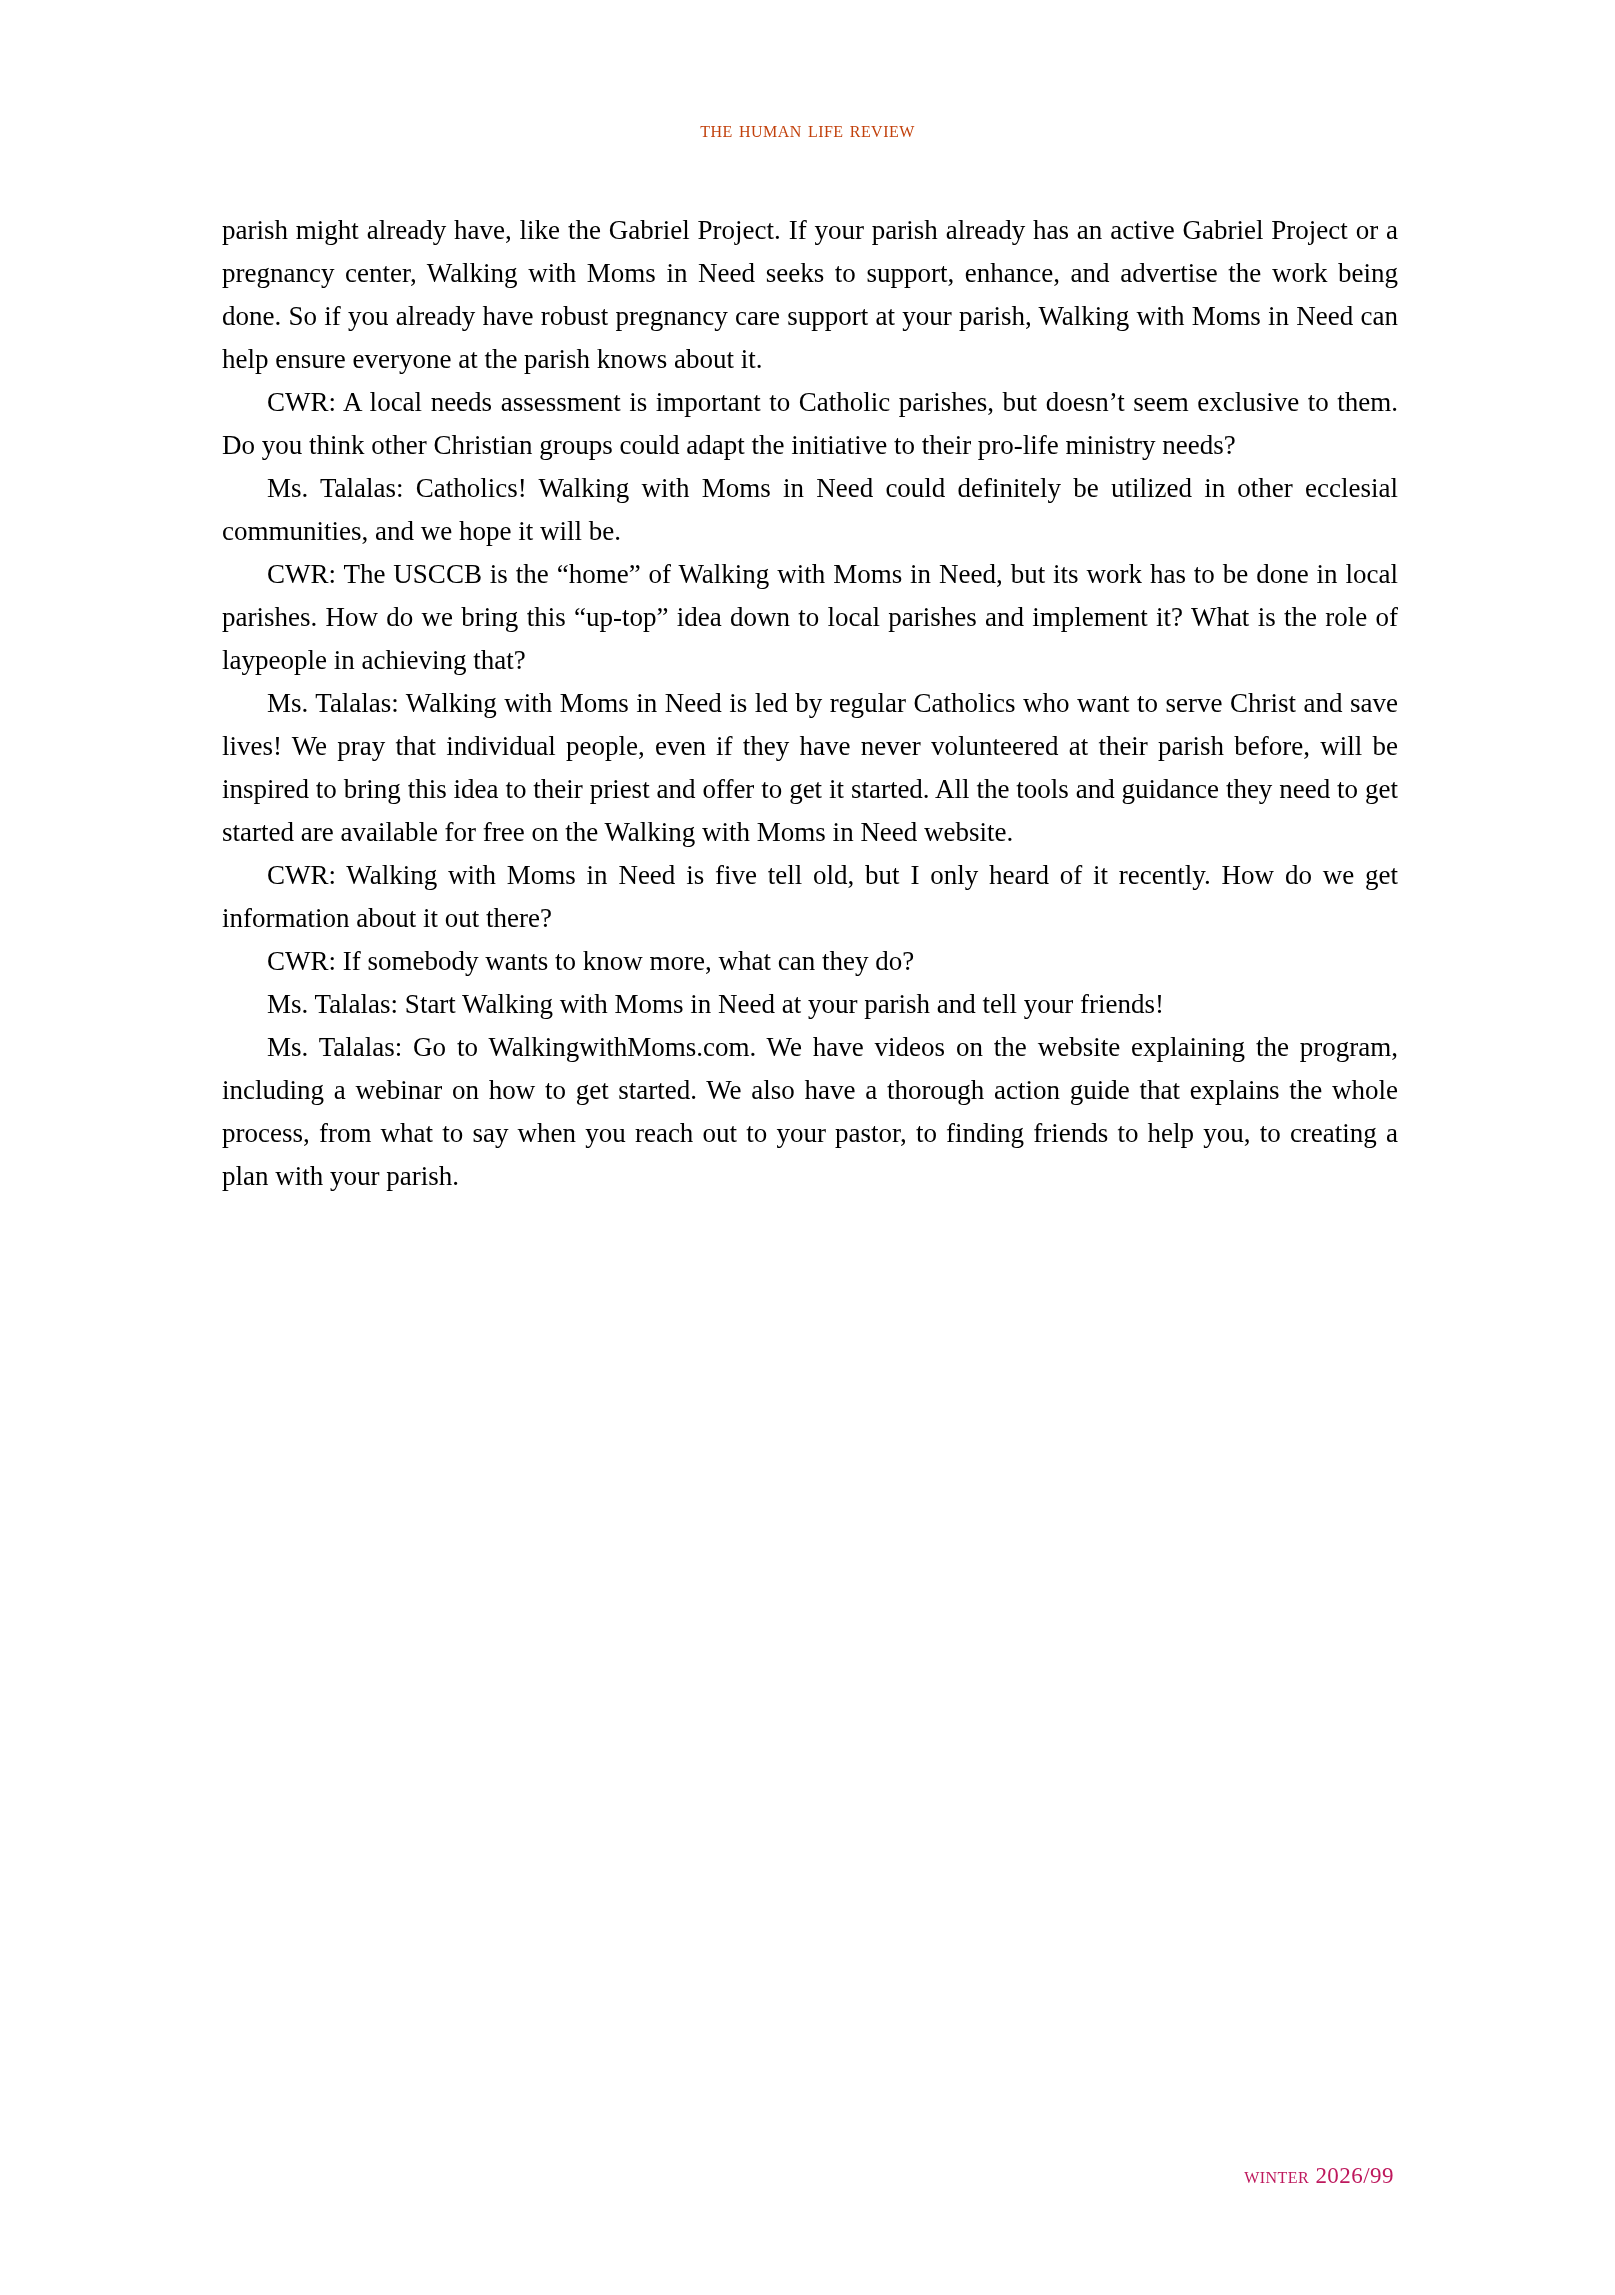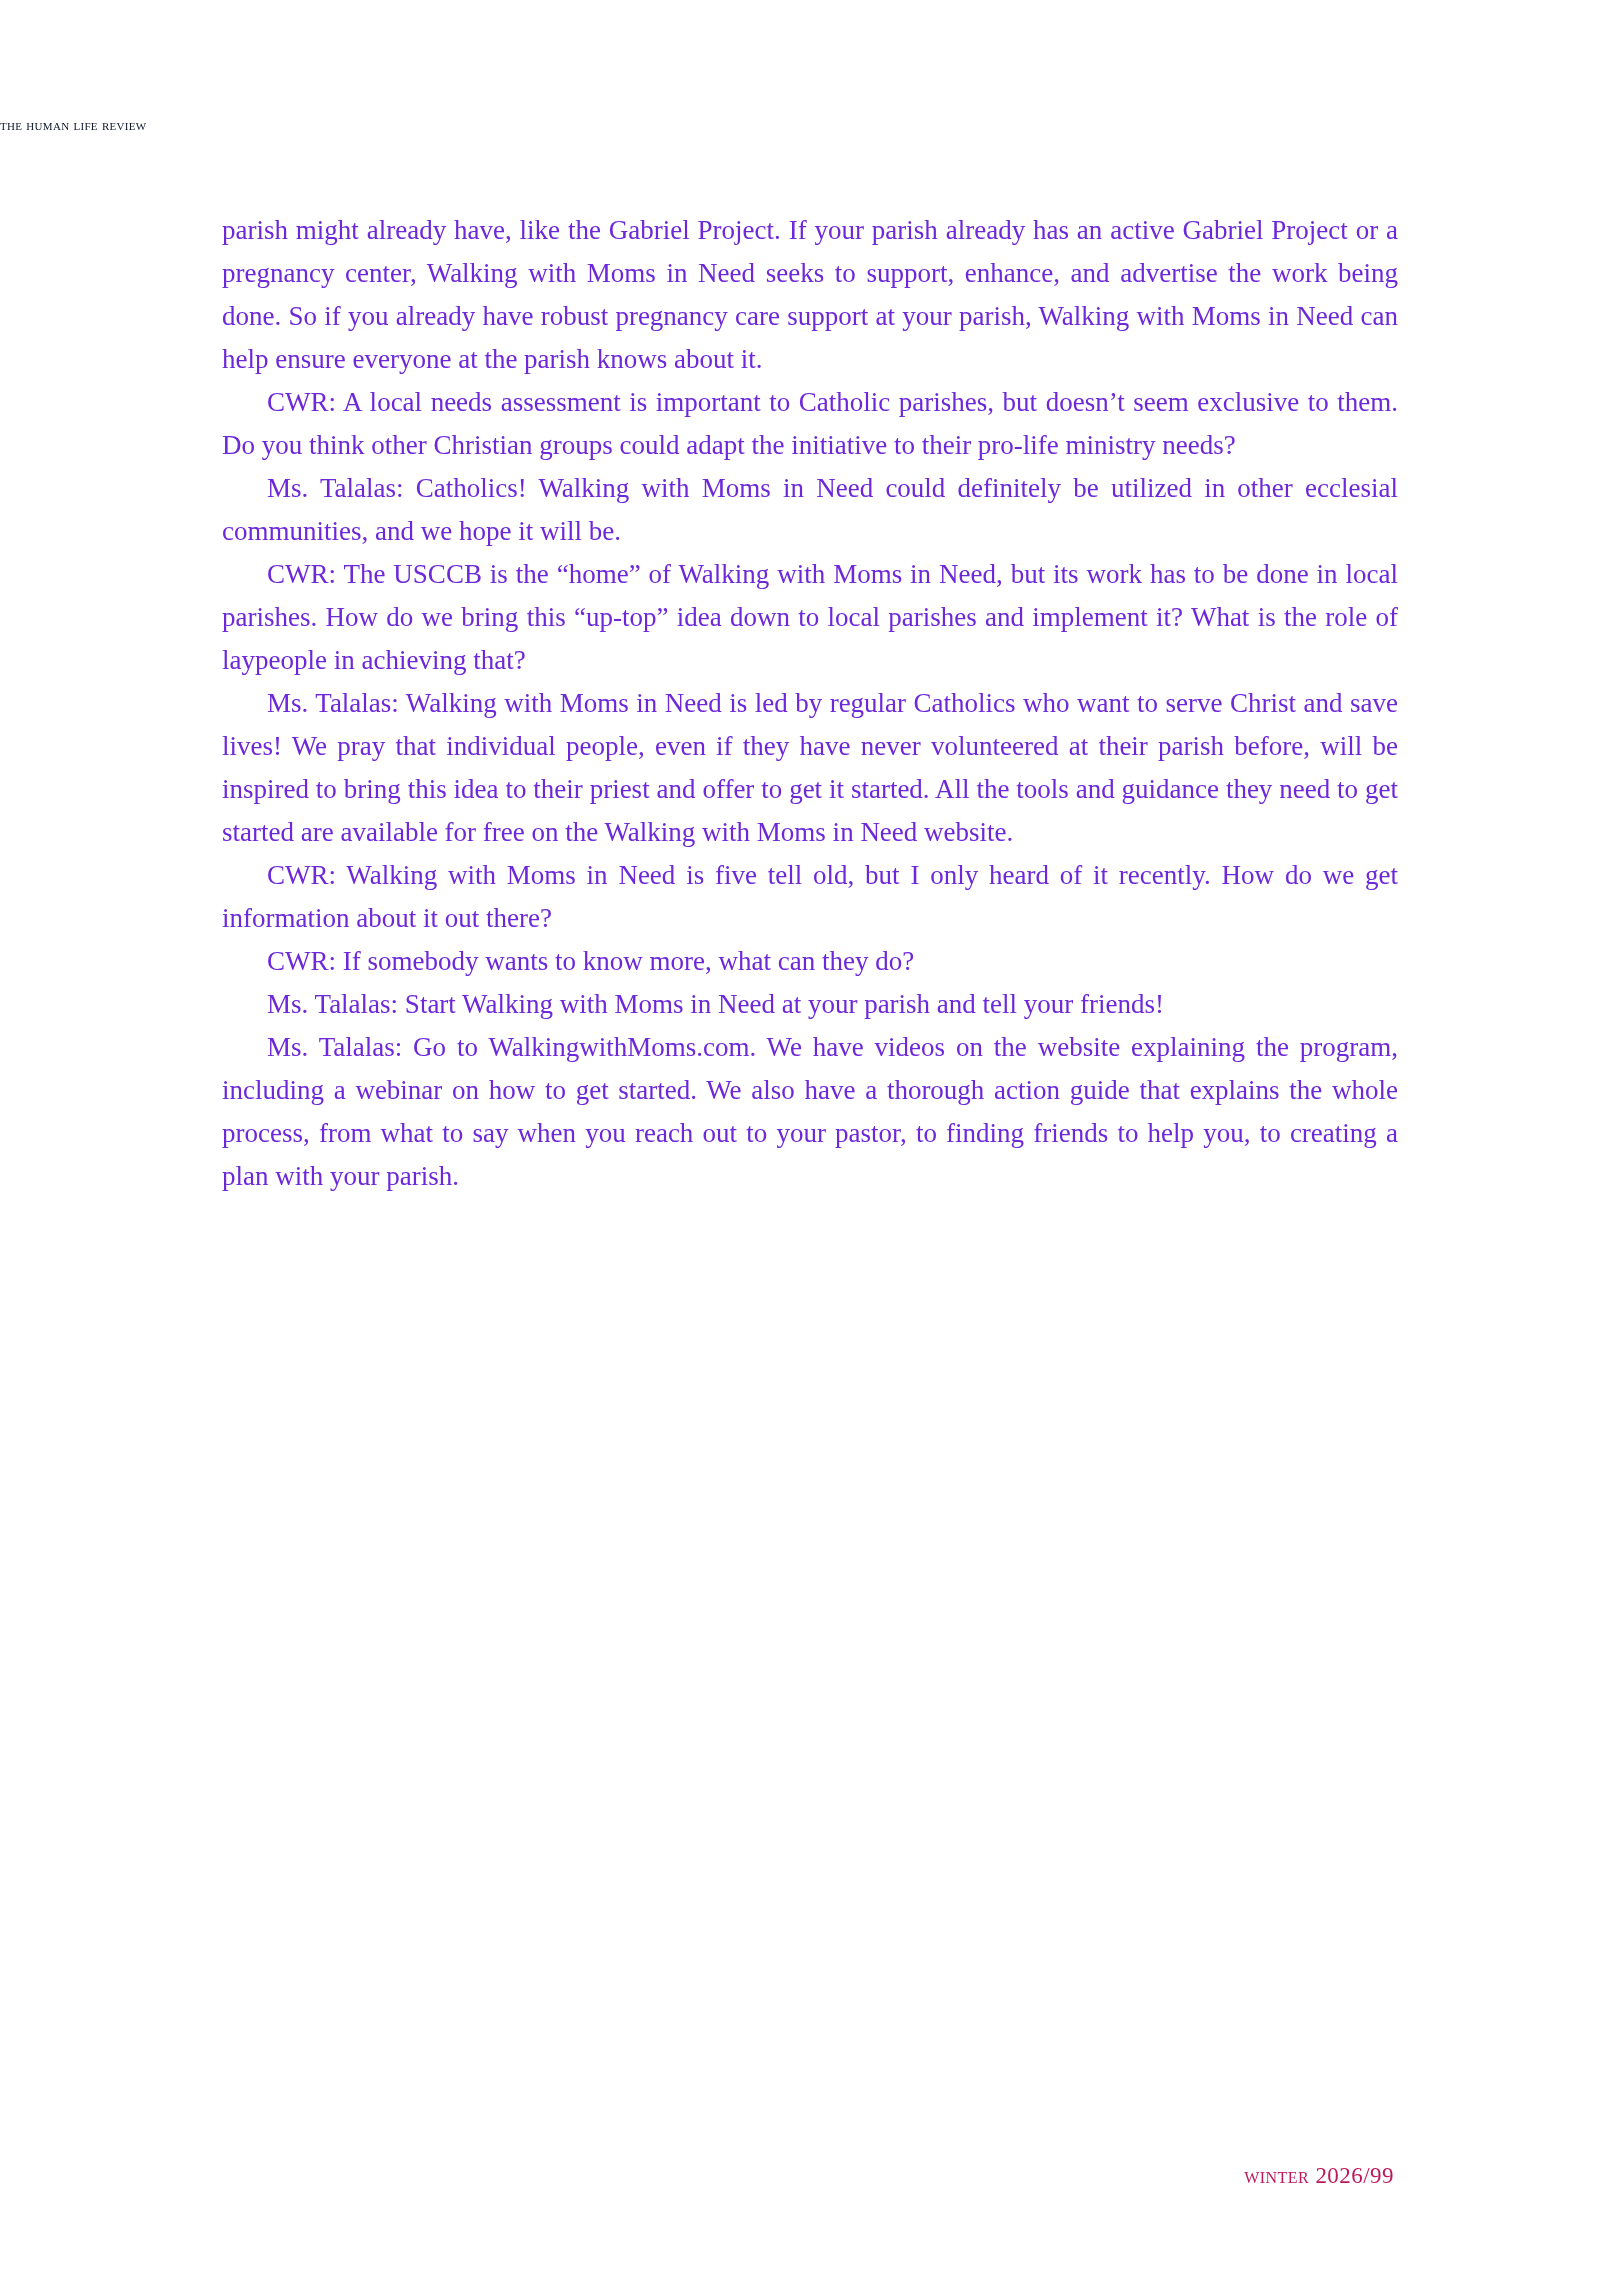--- a/index.html
+++ b/index.html
@@ -20,42 +20,43 @@
     box-sizing: border-box;
     overflow: hidden;
   }
 
   
   .running-head {
     position: absolute;
     top: 117px;
     left: 0;
     right: 0;
-    font-size: 15px;
+    text-align: center;
+    font-size: 23px;
     letter-spacing: 0.02em;
     font-variant: small-caps;
     text-transform: lowercase;
-    color: #0f172a;
+    color: #c2410c;
   }
 
   
   .textblock {
     position: absolute;
     top: 209px;
     left: 222px;
     width: 1176px;
   }
 
   p.body-par {
     margin: 0;
     text-align: justify;
     text-justify: inter-word;
     font-size: 27px;
     line-height: 43px;
-    color: #6d28d9;
+    color: #000000;
     hyphens: manual;
     -webkit-hyphens: manual;
   }
   p.body-par.indent {
     text-indent: 45px;
   }
   p.body-par.noindent {
     text-indent: 0;
   }
   .speaker {

